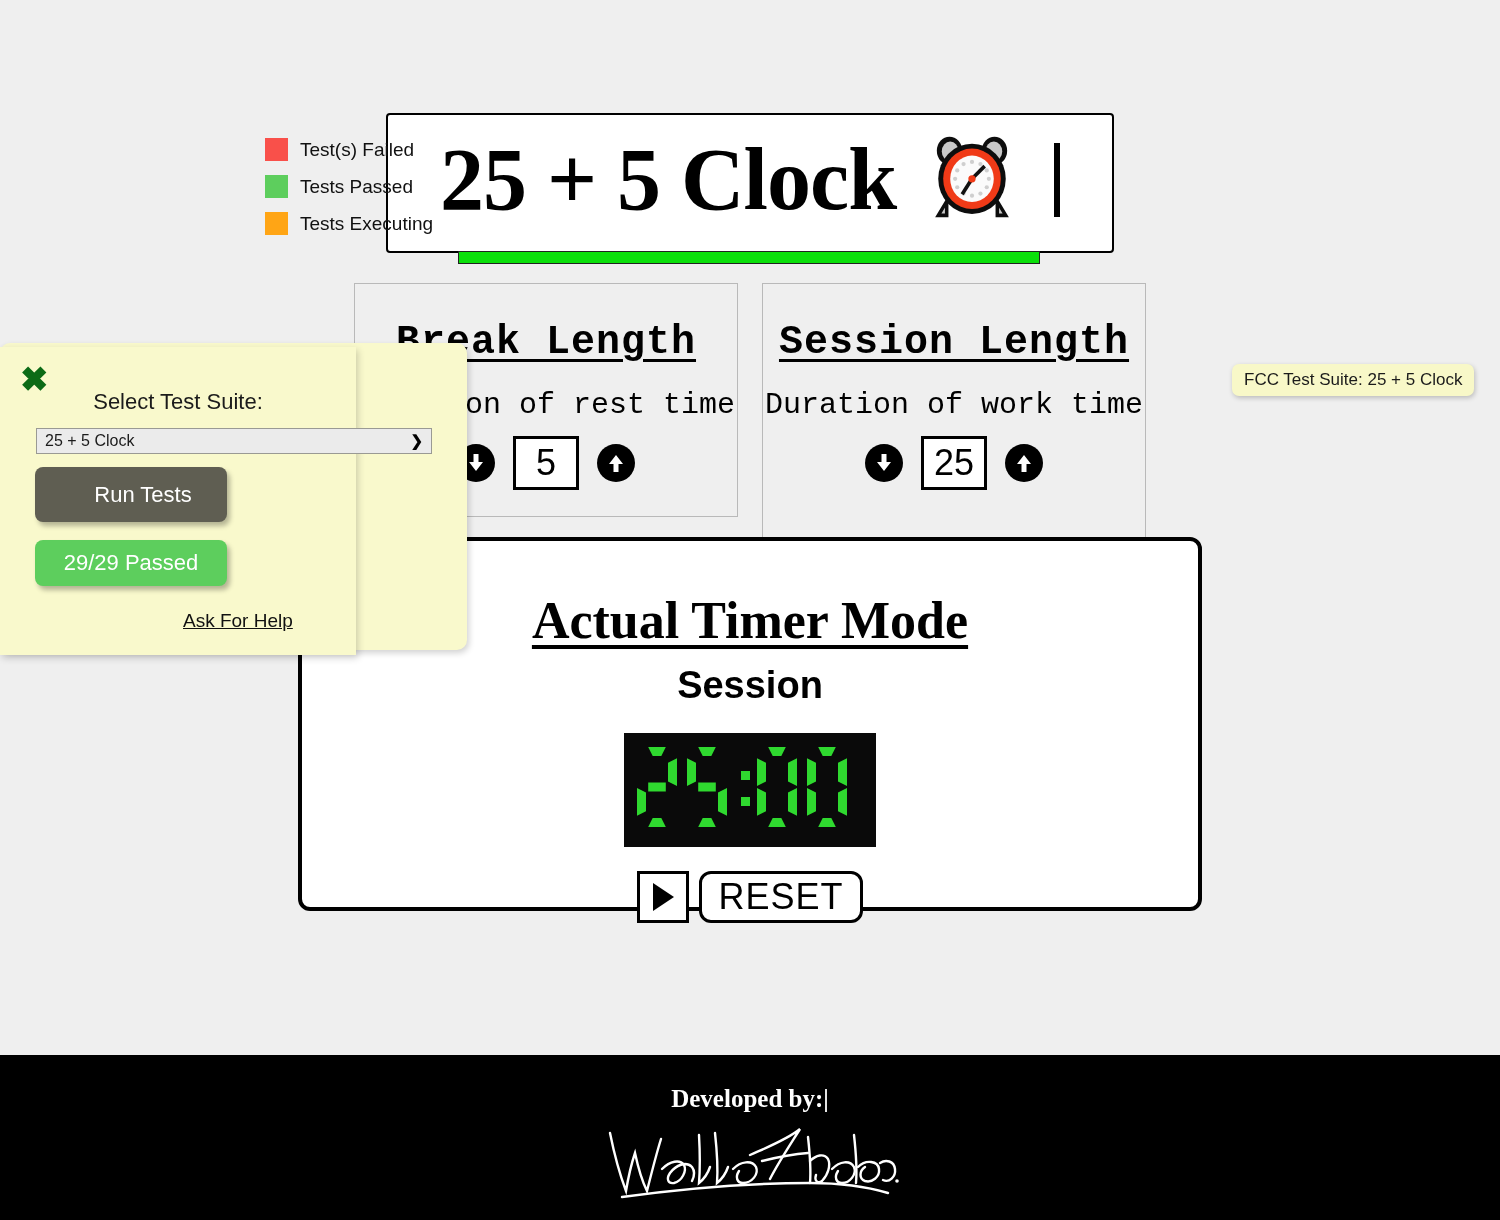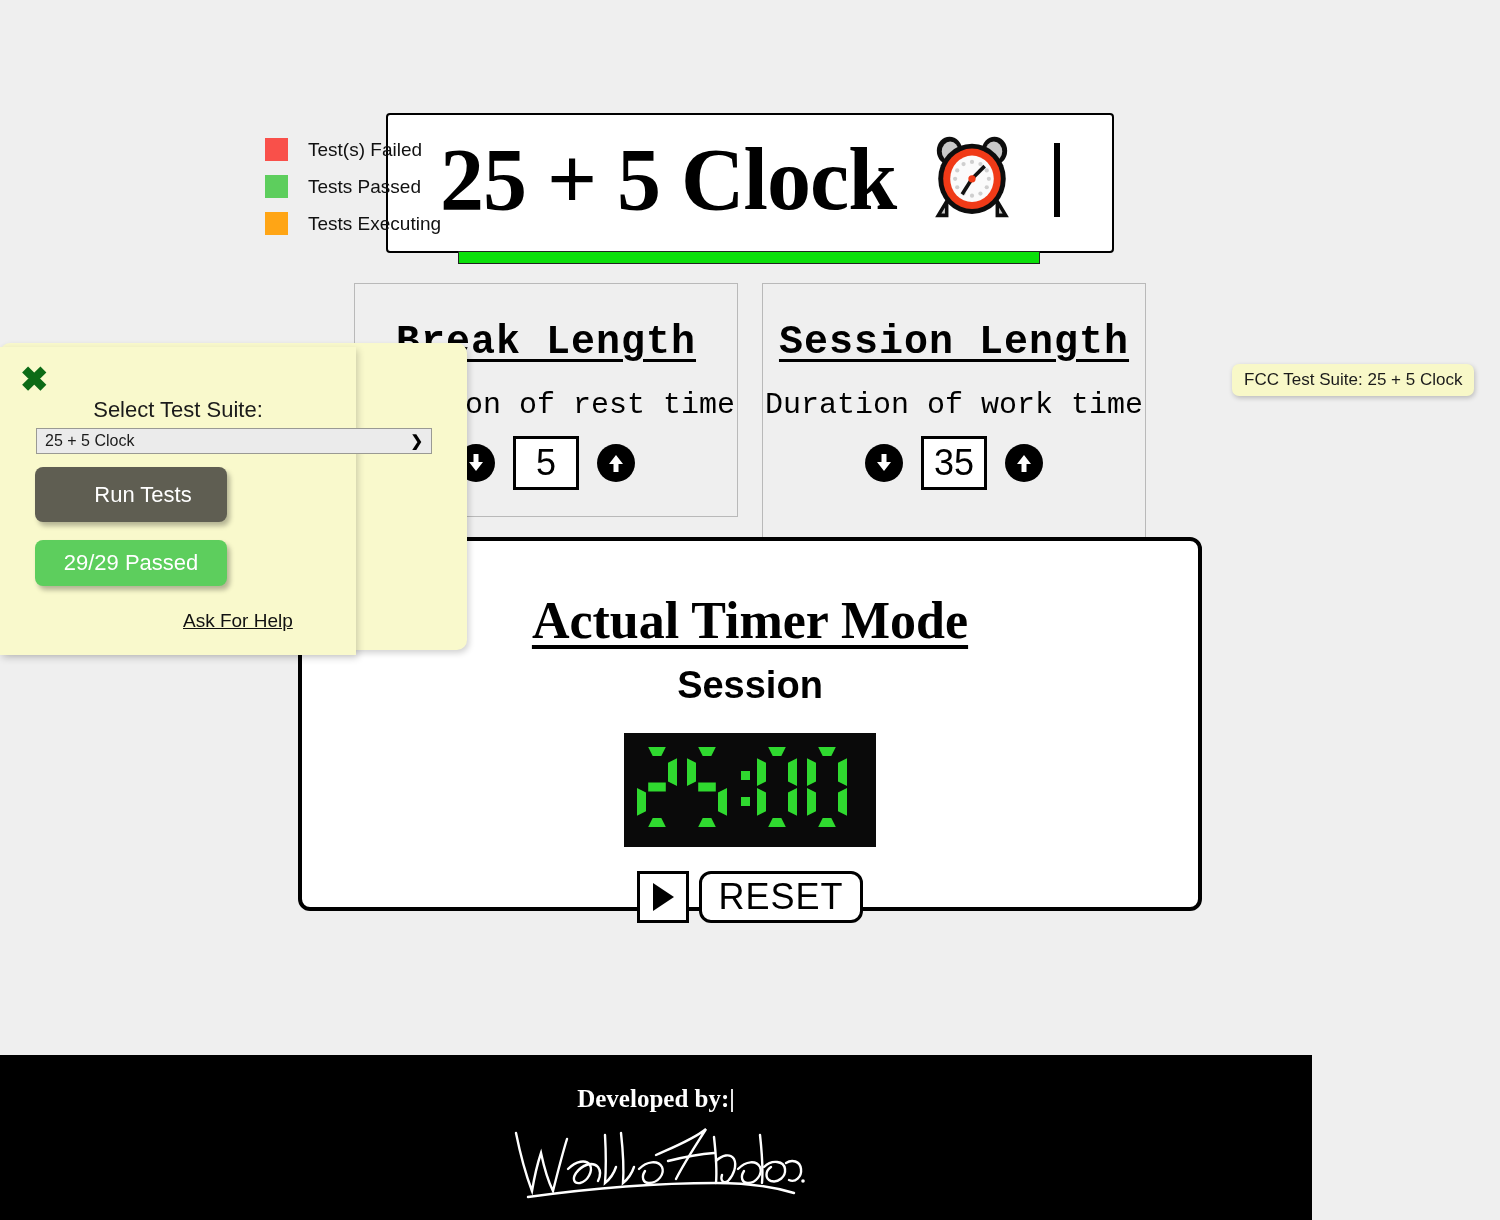--- a/index.html
+++ b/index.html
@@ -108,21 +108,21 @@
   }
   #reset-button {
     height:52px; padding:0 16px; background:#fff; border:3px solid #000;
     border-radius:12px; display:flex; align-items:center; justify-content:center;
     font-family:"Liberation Sans", sans-serif; font-weight:400; font-size:36px;
     letter-spacing:1px; color:#000; cursor:pointer;
   }
 
   
   #footer {
-    position:absolute; left:0; top:1055px; width:1312px; height:165px;
+    position:absolute; left:0; top:1055px; width:1500px; height:165px;
     background:#000;
   }
   #footer-text {
     position:absolute; left:0; right:0; top:30px; text-align:center;
     color:#fff; font-family:"Liberation Serif", serif; font-weight:700;
     font-size:25px;
   }
   #signature-wrap {
     position:absolute; left:0; right:0; top:62px; text-align:center;
   }
@@ -144,21 +144,21 @@
     position:absolute; left:0px; top:347px; width:356px; height:308px;
     background:#f9f9cc;
     box-shadow:2px 3px 7px rgba(0,0,0,0.18);
   }
   #fcc-close {
     position:absolute; left:20px; top:15px;
     color:#0c6b16; font-size:34px; font-weight:700; line-height:1;
     cursor:pointer; font-family:"Liberation Sans", sans-serif;
   }
   #fcc-suite-label {
-    position:absolute; left:0; right:0; top:50px; text-align:center;
+    position:absolute; left:0; right:0; top:42px; text-align:center;
     font-size:22px; color:#1b1b1b;
   }
   #fcc-select {
     position:absolute; left:36px; top:81px; width:396px; height:26px;
     background:#ebebeb; border:1px solid #9a9a94;
     display:flex; align-items:center; padding:0 8px;
     font-size:16px; color:#1b1b1b; cursor:pointer;
   }
   #fcc-select .chev { margin-left:auto; font-size:15px; color:#000; font-weight:700; }
   #run-tests-btn {
@@ -177,21 +177,21 @@
     box-shadow:3px 4px 5px rgba(0,0,0,0.28);
   }
   #ask-help {
     position:absolute; left:183px; top:263px;
     font-size:19px; color:#111; text-decoration:underline; cursor:pointer;
   }
   #legend {
     position:absolute; left:265px; top:131px;
   }
   .legend-row {
-    display:flex; align-items:center; height:37px; gap:20px;
+    display:flex; align-items:center; height:37px; gap:12px;
   }
   .legend-swatch { width:23px; height:23px; flex:0 0 auto; }
   .legend-label { font-size:19px; color:#111; white-space:nowrap; }
 </style>
 </head>
 <body>
 
 <div id="app">
 
   <div id="title-box">
@@ -250,21 +250,21 @@
 
   <div class="length-card" id="session-card">
     <div class="card-title">Session Length</div>
     <div class="card-sub">Duration of work time</div>
     <div class="stepper">
       <div class="round-btn">
         <svg width="24" height="24" viewBox="0 0 24 24">
           <path d="M12 20 L5 11 L9.5 11 L9.5 3 L14.5 3 L14.5 11 L19 11 Z" fill="#fff"></path>
         </svg>
       </div>
-      <div class="value-box">35</div>
+      <div class="value-box">25</div>
       <div class="round-btn">
         <svg width="24" height="24" viewBox="0 0 24 24">
           <path d="M12 4 L19 13 L14.5 13 L14.5 21 L9.5 21 L9.5 13 L5 13 Z" fill="#fff"></path>
         </svg>
       </div>
     </div>
   </div>
 
   <div id="timer-panel">
     <div id="timer-mode-label">Actual Timer Mode</div>

